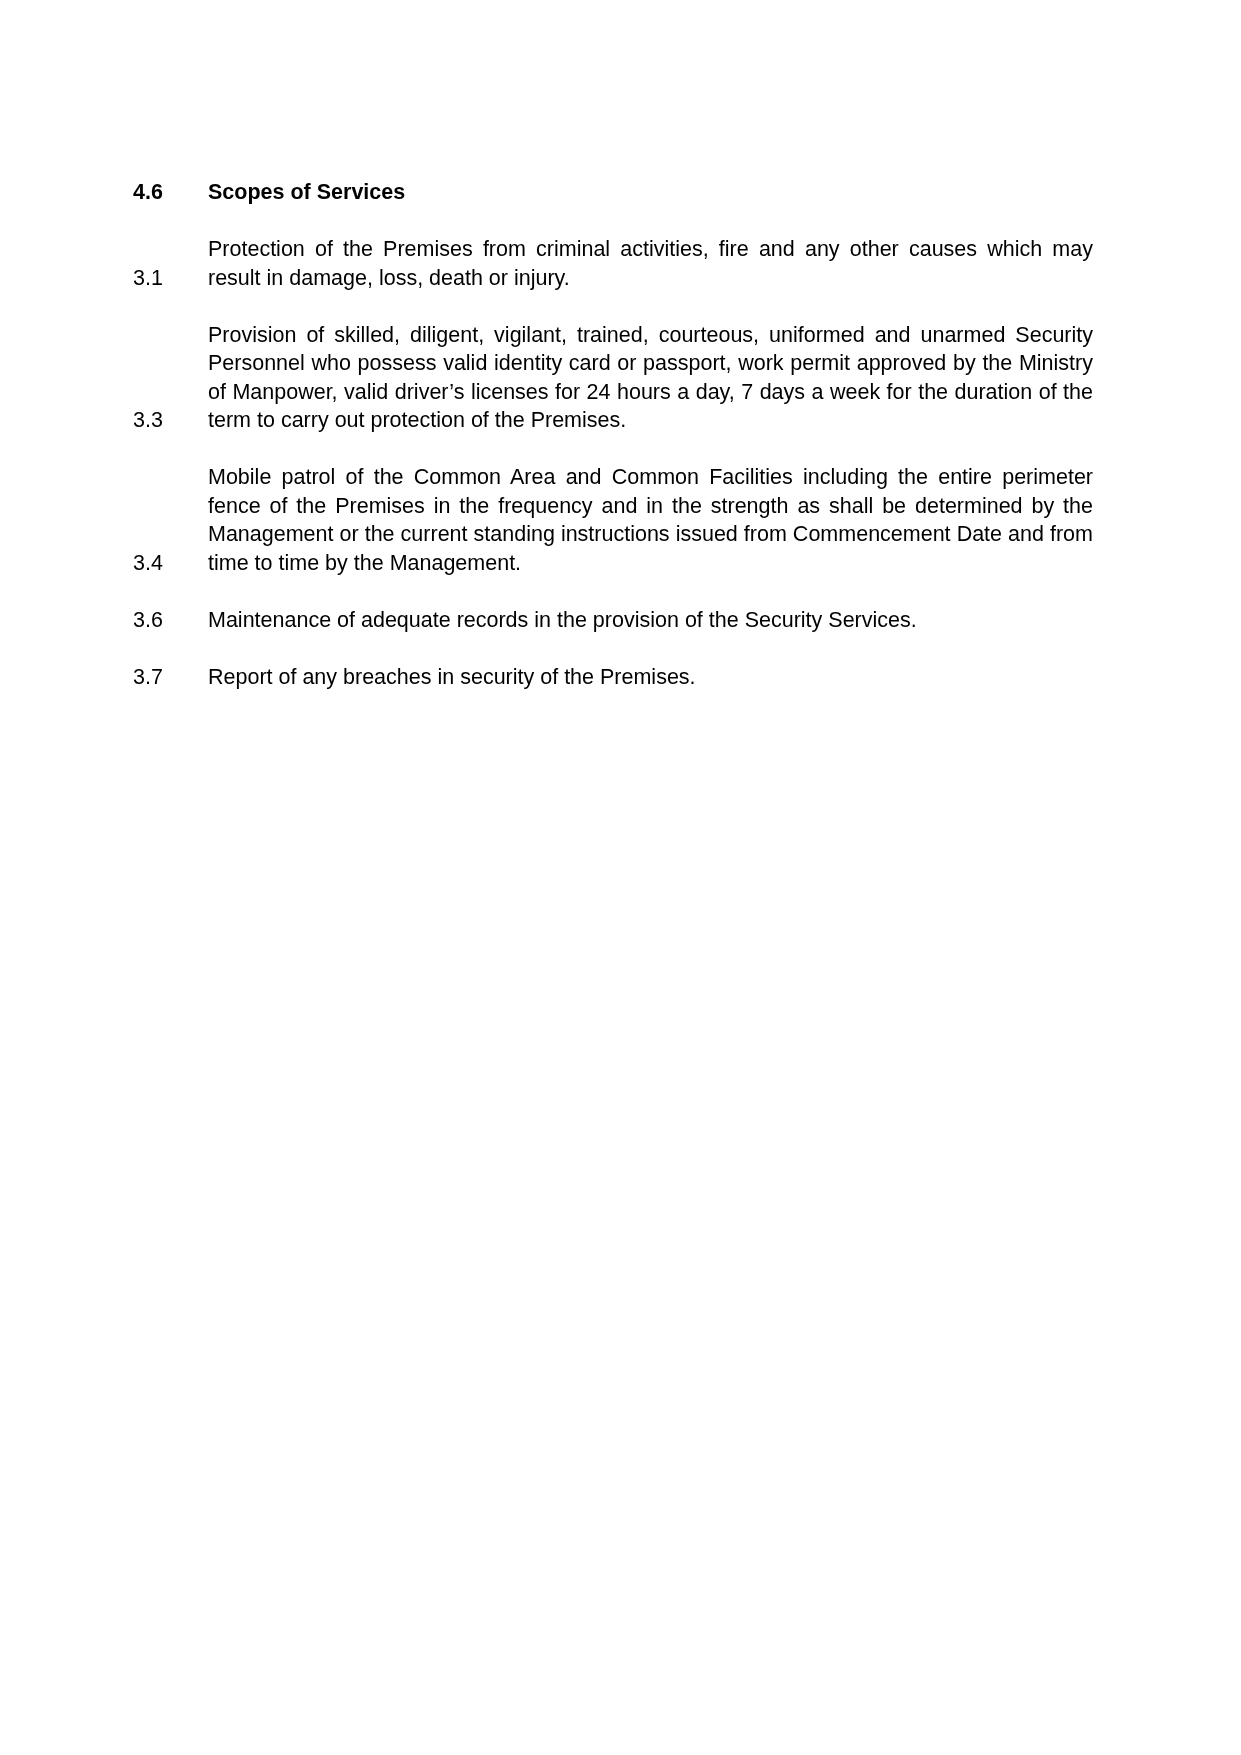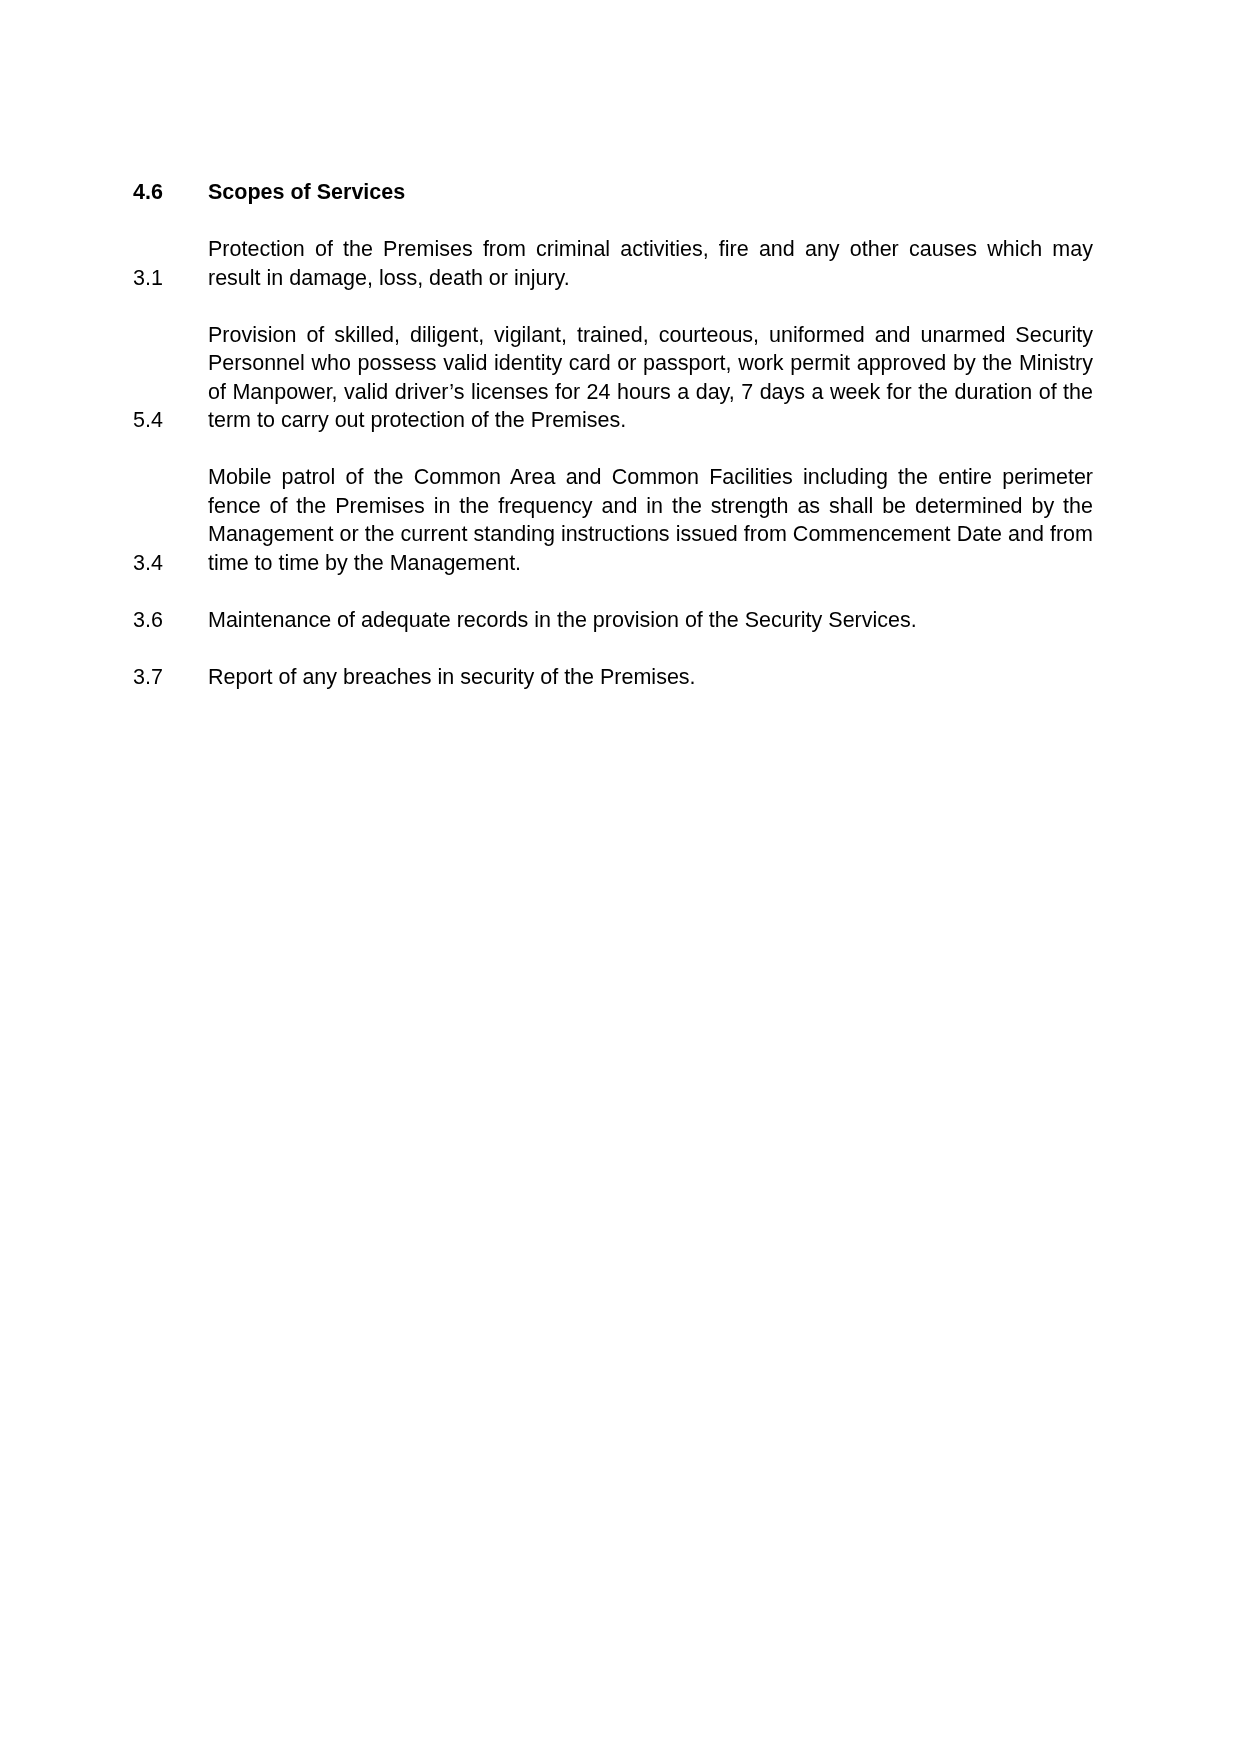--- a/index.html
+++ b/index.html
@@ -69,21 +69,21 @@
     <span class="num">4.6</span>
     <span class="title">Scopes of Services</span>
   </div>
 
   <div class="items">
     <div class="item">
       <span class="num">3.1</span>
       <span class="text">Protection of the Premises from criminal activities, fire and any other causes which may result in damage, loss, death or injury.</span>
     </div>
     <div class="item">
-      <span class="num">5.4</span>
+      <span class="num">3.3</span>
       <span class="text">Provision of skilled, diligent, vigilant, trained, courteous, uniformed and unarmed Security Personnel who possess valid identity card or passport, work permit approved by the Ministry of Manpower, valid driver’s licenses for 24 hours a day, 7 days a week for the duration of the term to carry out protection of the Premises.</span>
     </div>
     <div class="item">
       <span class="num">3.4</span>
       <span class="text">Mobile patrol of the Common Area and Common Facilities including the entire perimeter fence of the Premises in the frequency and in the strength as shall be determined by the Management or the current standing instructions issued from Commencement Date and from time to time by the Management.</span>
     </div>
     <div class="item">
       <span class="num">3.6</span>
       <span class="text">Maintenance of adequate records in the provision of the Security Services.</span>
     </div>

